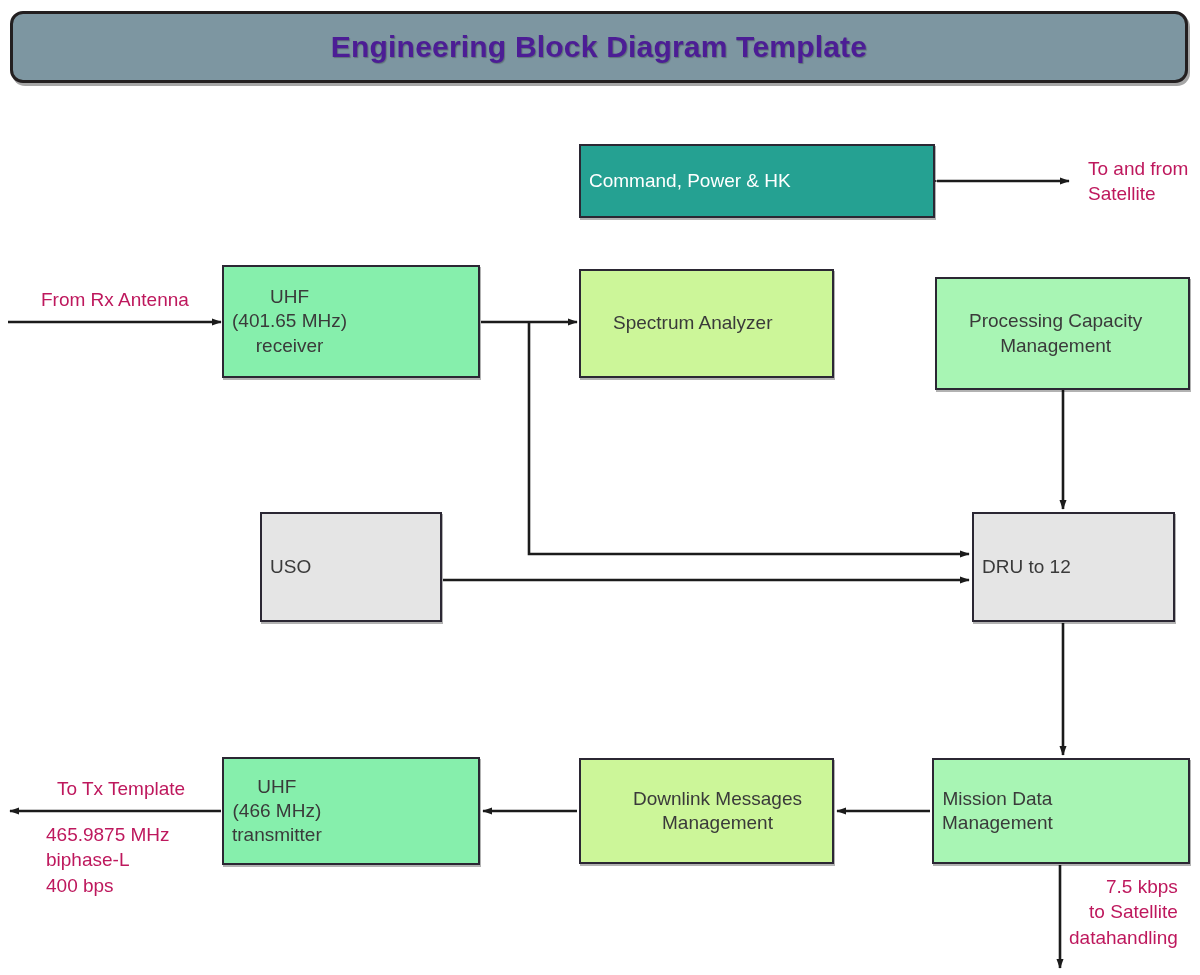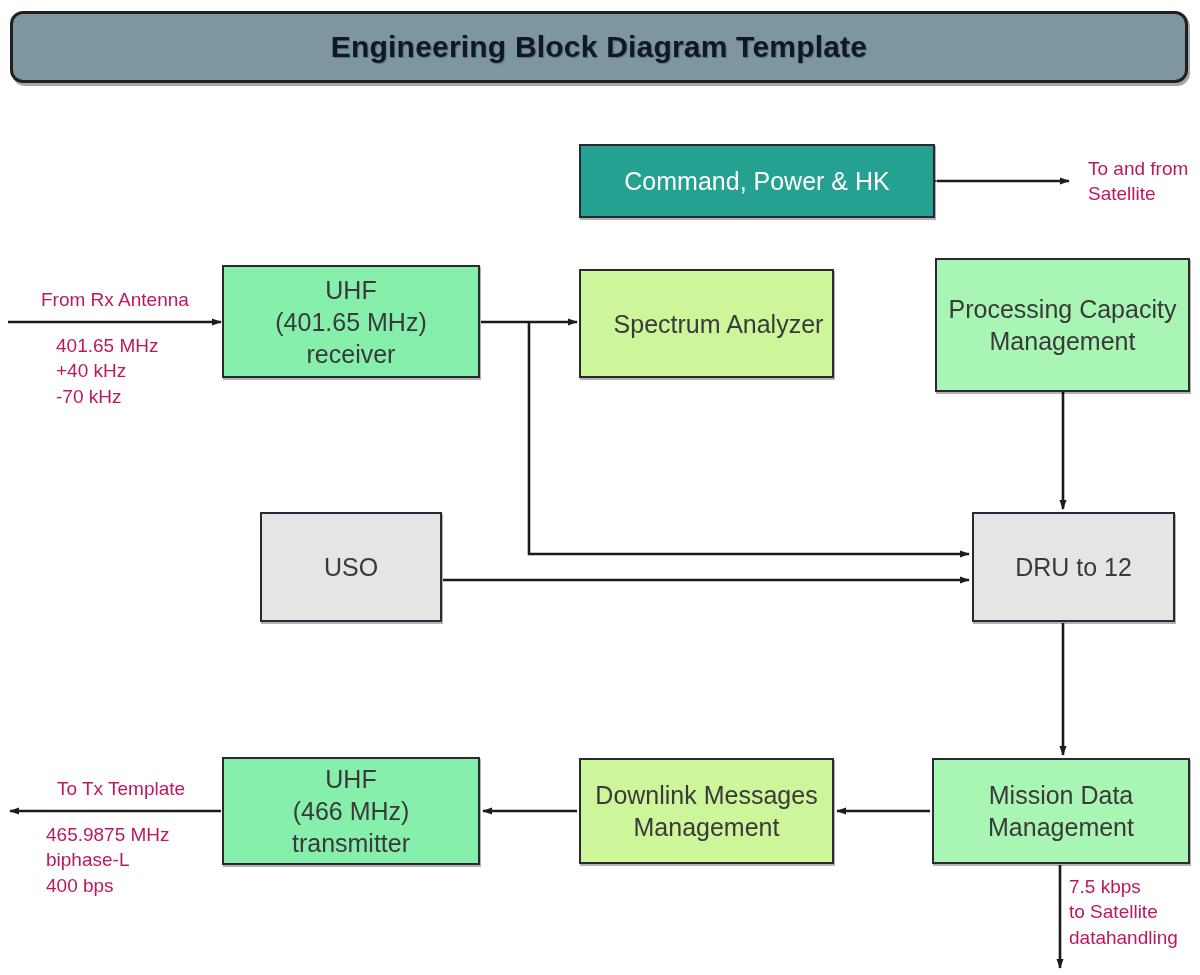--- a/index.html
+++ b/index.html
@@ -31,37 +31,36 @@
     box-sizing: border-box;
     background: #7d96a1;
     border: 3px solid #231f20;
     border-radius: 13px;
     display: flex;
     align-items: center;
     justify-content: center;
     box-shadow: 2px 3px 0 rgba(0,0,0,0.35);
   }
   .title-text {
-    color: #0f172a;
+    color: #4c1d95;
     font-size: 30px;
     font-weight: bold;
     letter-spacing: 0.2px;
     text-shadow: 1px 1px 1px rgba(0,0,0,0.25);
     white-space: nowrap;
   }
   
   .block {
     position: absolute;
     box-sizing: border-box;
     border: 2px solid #2b2733;
     display: flex;
     align-items: center;
-    justify-content: center;
     text-align: center;
-    font-size: 25px;
+    font-size: 19px;
     line-height: 1.28;
     color: #3a3a3a;
     box-shadow: 1px 2px 0 rgba(0,0,0,0.30);
   }
   .block .lbl { display: block; padding: 0 8px; }
   .block.teal    { background: #25a192; color: #ffffff; }
   .block.yellow  { background: #86efac; }
   .block.lime    { background: #ccf699; }
   .block.mint    { background: #a8f5b4; }
   .block.pink    { background: #e5e5e5; }
@@ -135,49 +134,48 @@
   </div>
 
   <div class="block yellow" style="left:222px; top:265px; width:258px; height:113px;">
     <span class="lbl">UHF<br>(401.65 MHz)<br>receiver</span>
   </div>
 
   <div class="block lime" style="left:579px; top:269px; width:255px; height:109px;padding-left:24px;">
     <span class="lbl">Spectrum Analyzer</span>
   </div>
 
-  <div class="block mint" style="left:935px; top:258px; width:255px; height:134px;">
+  <div class="block mint" style="left:935px; top:277px; width:255px; height:113px;padding-left:24px;">
     <span class="lbl">Processing Capacity<br>Management</span>
   </div>
 
   <div class="block pink" style="left:260px; top:512px; width:182px; height:110px;">
     <span class="lbl">USO</span>
   </div>
 
   <div class="block pink" style="left:972px; top:512px; width:203px; height:110px;">
     <span class="lbl">DRU to 12</span>
   </div>
 
   <div class="block yellow" style="left:222px; top:757px; width:258px; height:108px;">
     <span class="lbl">UHF<br>(466 MHz)<br>transmitter</span>
   </div>
 
-  <div class="block lime" style="left:579px; top:758px; width:255px; height:106px;">
+  <div class="block lime" style="left:579px; top:758px; width:255px; height:106px;padding-left:44px;">
     <span class="lbl">Downlink Messages<br>Management</span>
   </div>
 
   <div class="block mint" style="left:932px; top:758px; width:258px; height:106px;">
     <span class="lbl">Mission Data<br>Management</span>
   </div>
 
   <div class="note" style="left:1088px; top:156px;">To and from<br>Satellite</div>
 
   <div class="note" style="left:41px; top:287px;">From Rx Antenna</div>
 
-  <div class="note" style="left:56px; top:333px;">401.65 MHz<br>+40 kHz<br>-70 kHz</div>
 
   <div class="note" style="left:57px; top:776px;">To Tx Template</div>
 
   <div class="note" style="left:46px; top:822px;">465.9875 MHz<br>biphase-L<br>400 bps</div>
 
-  <div class="note" style="left:1069px; top:874px;">7.5 kbps<br>to Satellite<br>datahandling</div>
+  <div class="note" style="left:1069px; top:874px;text-align:right;">7.5 kbps<br>to Satellite<br>datahandling</div>
 
 </div>
 
 </body></html>

